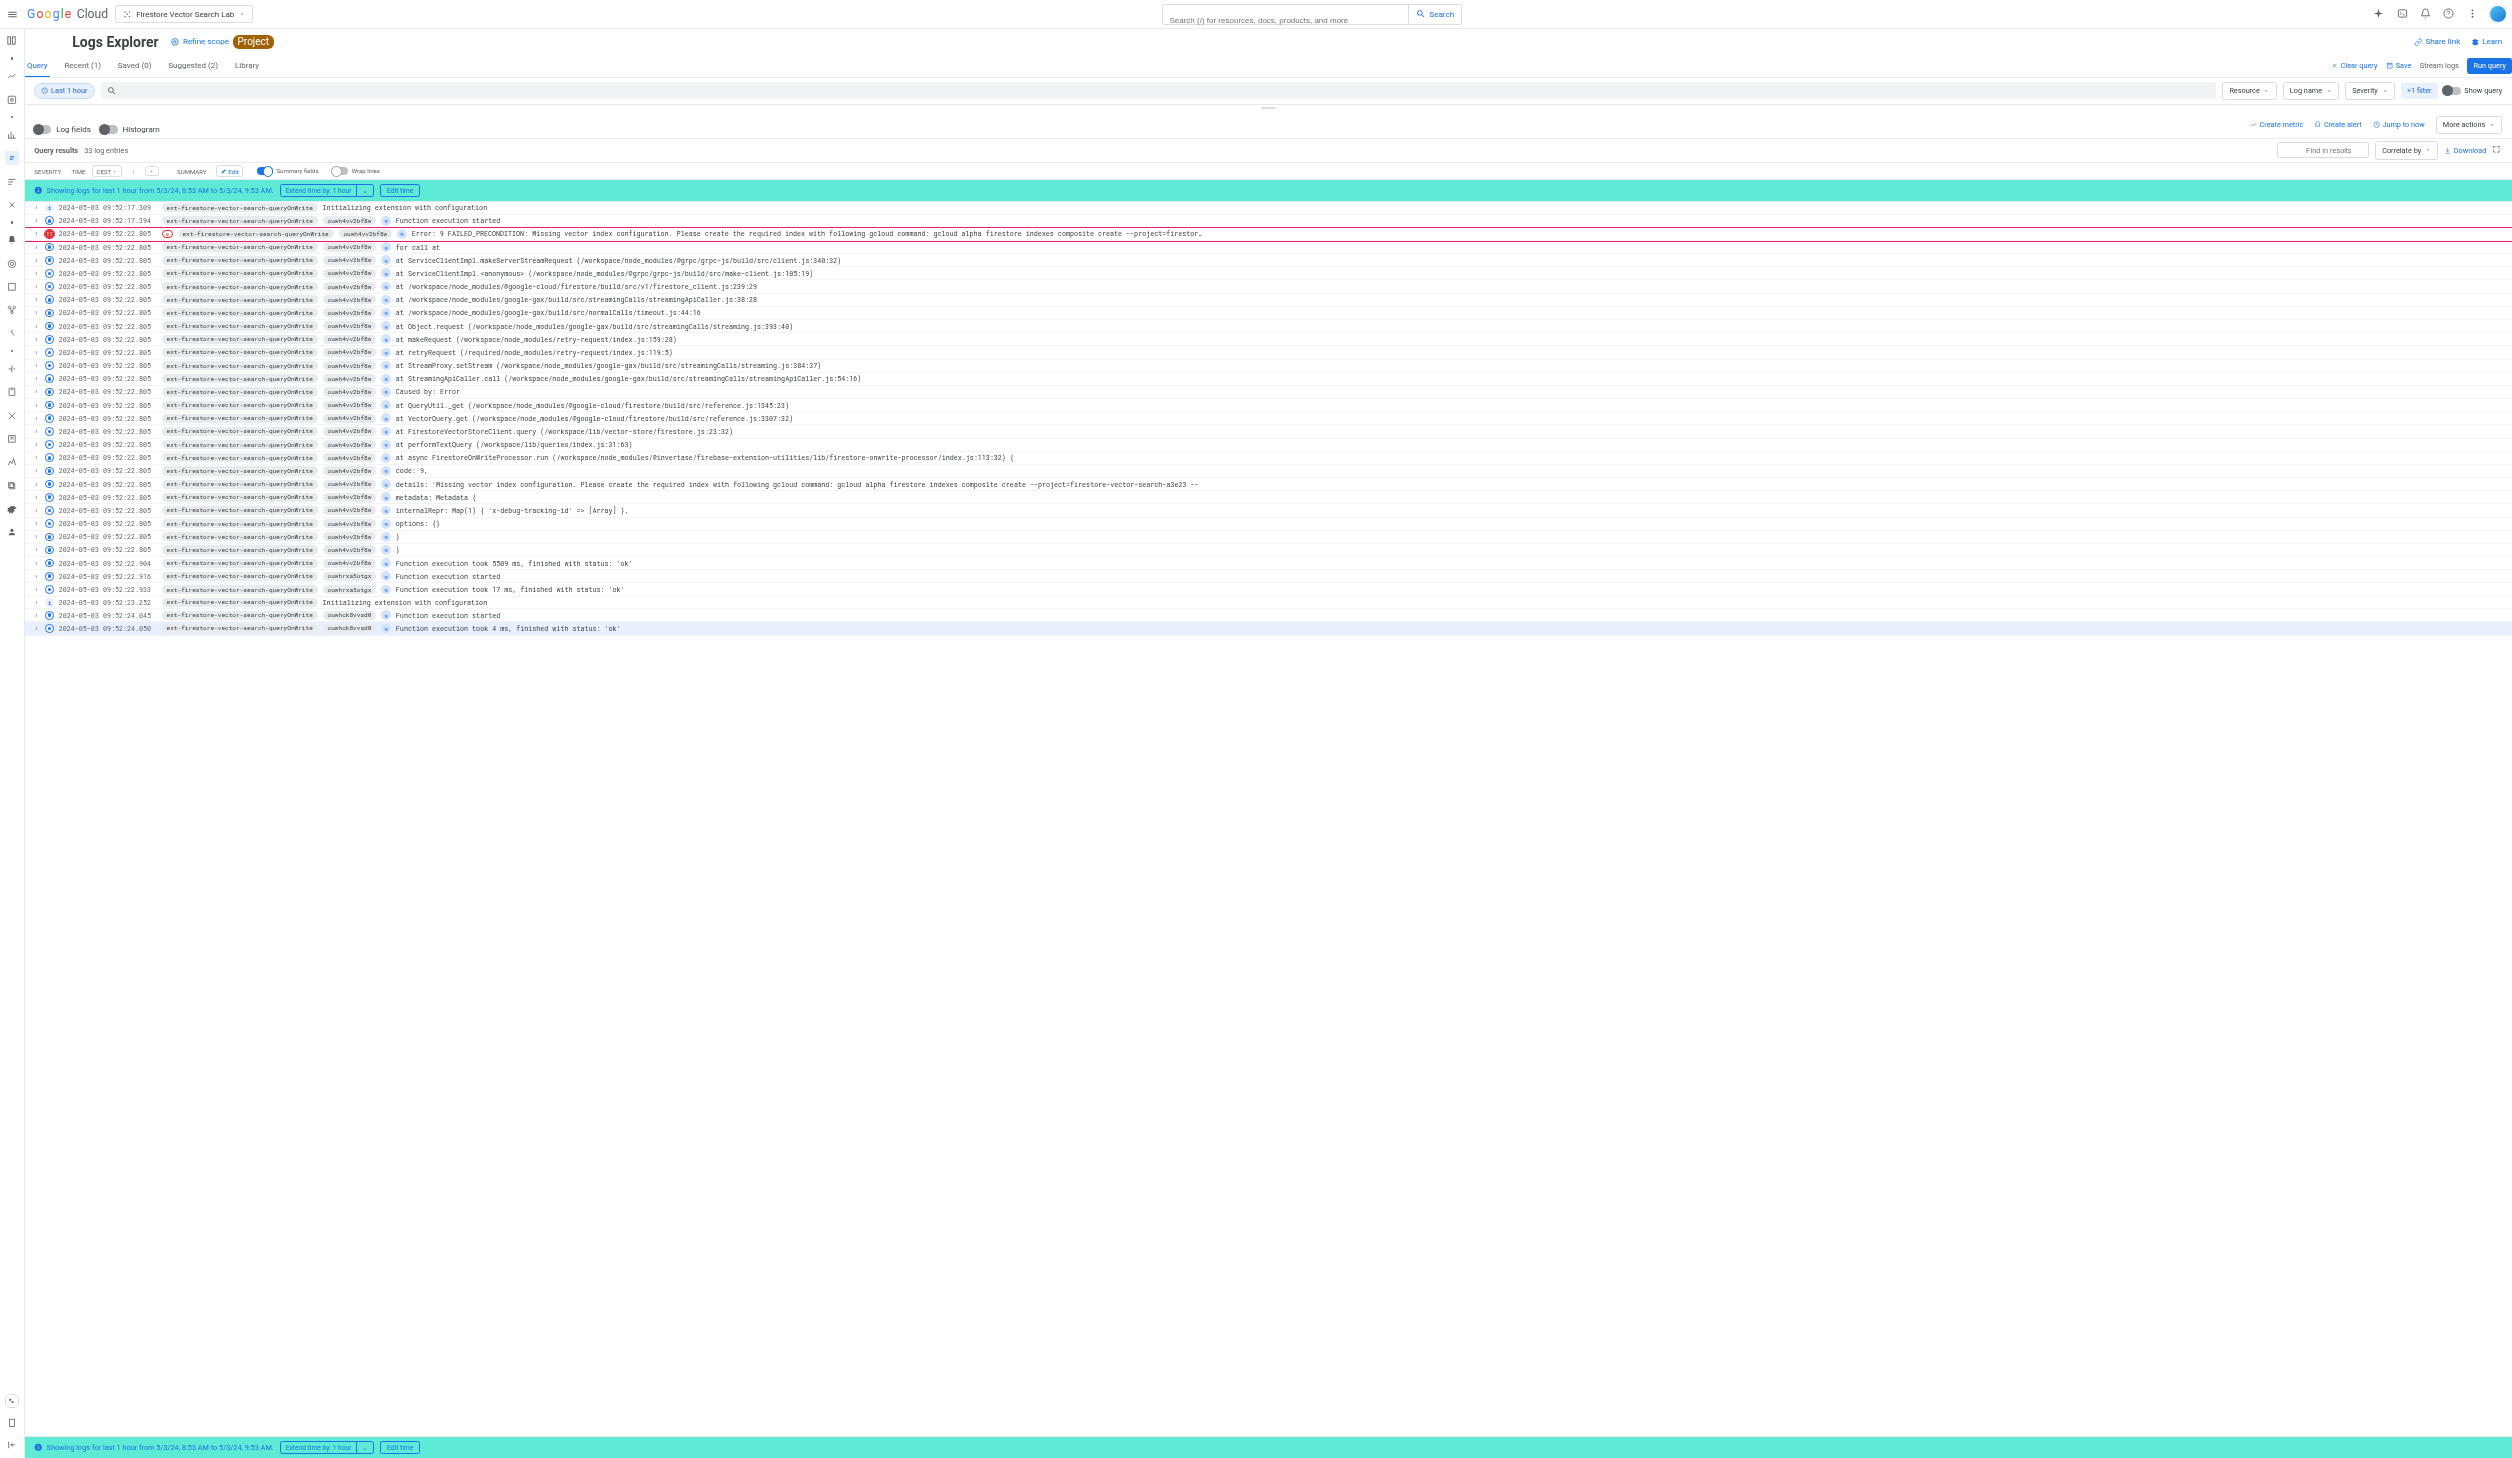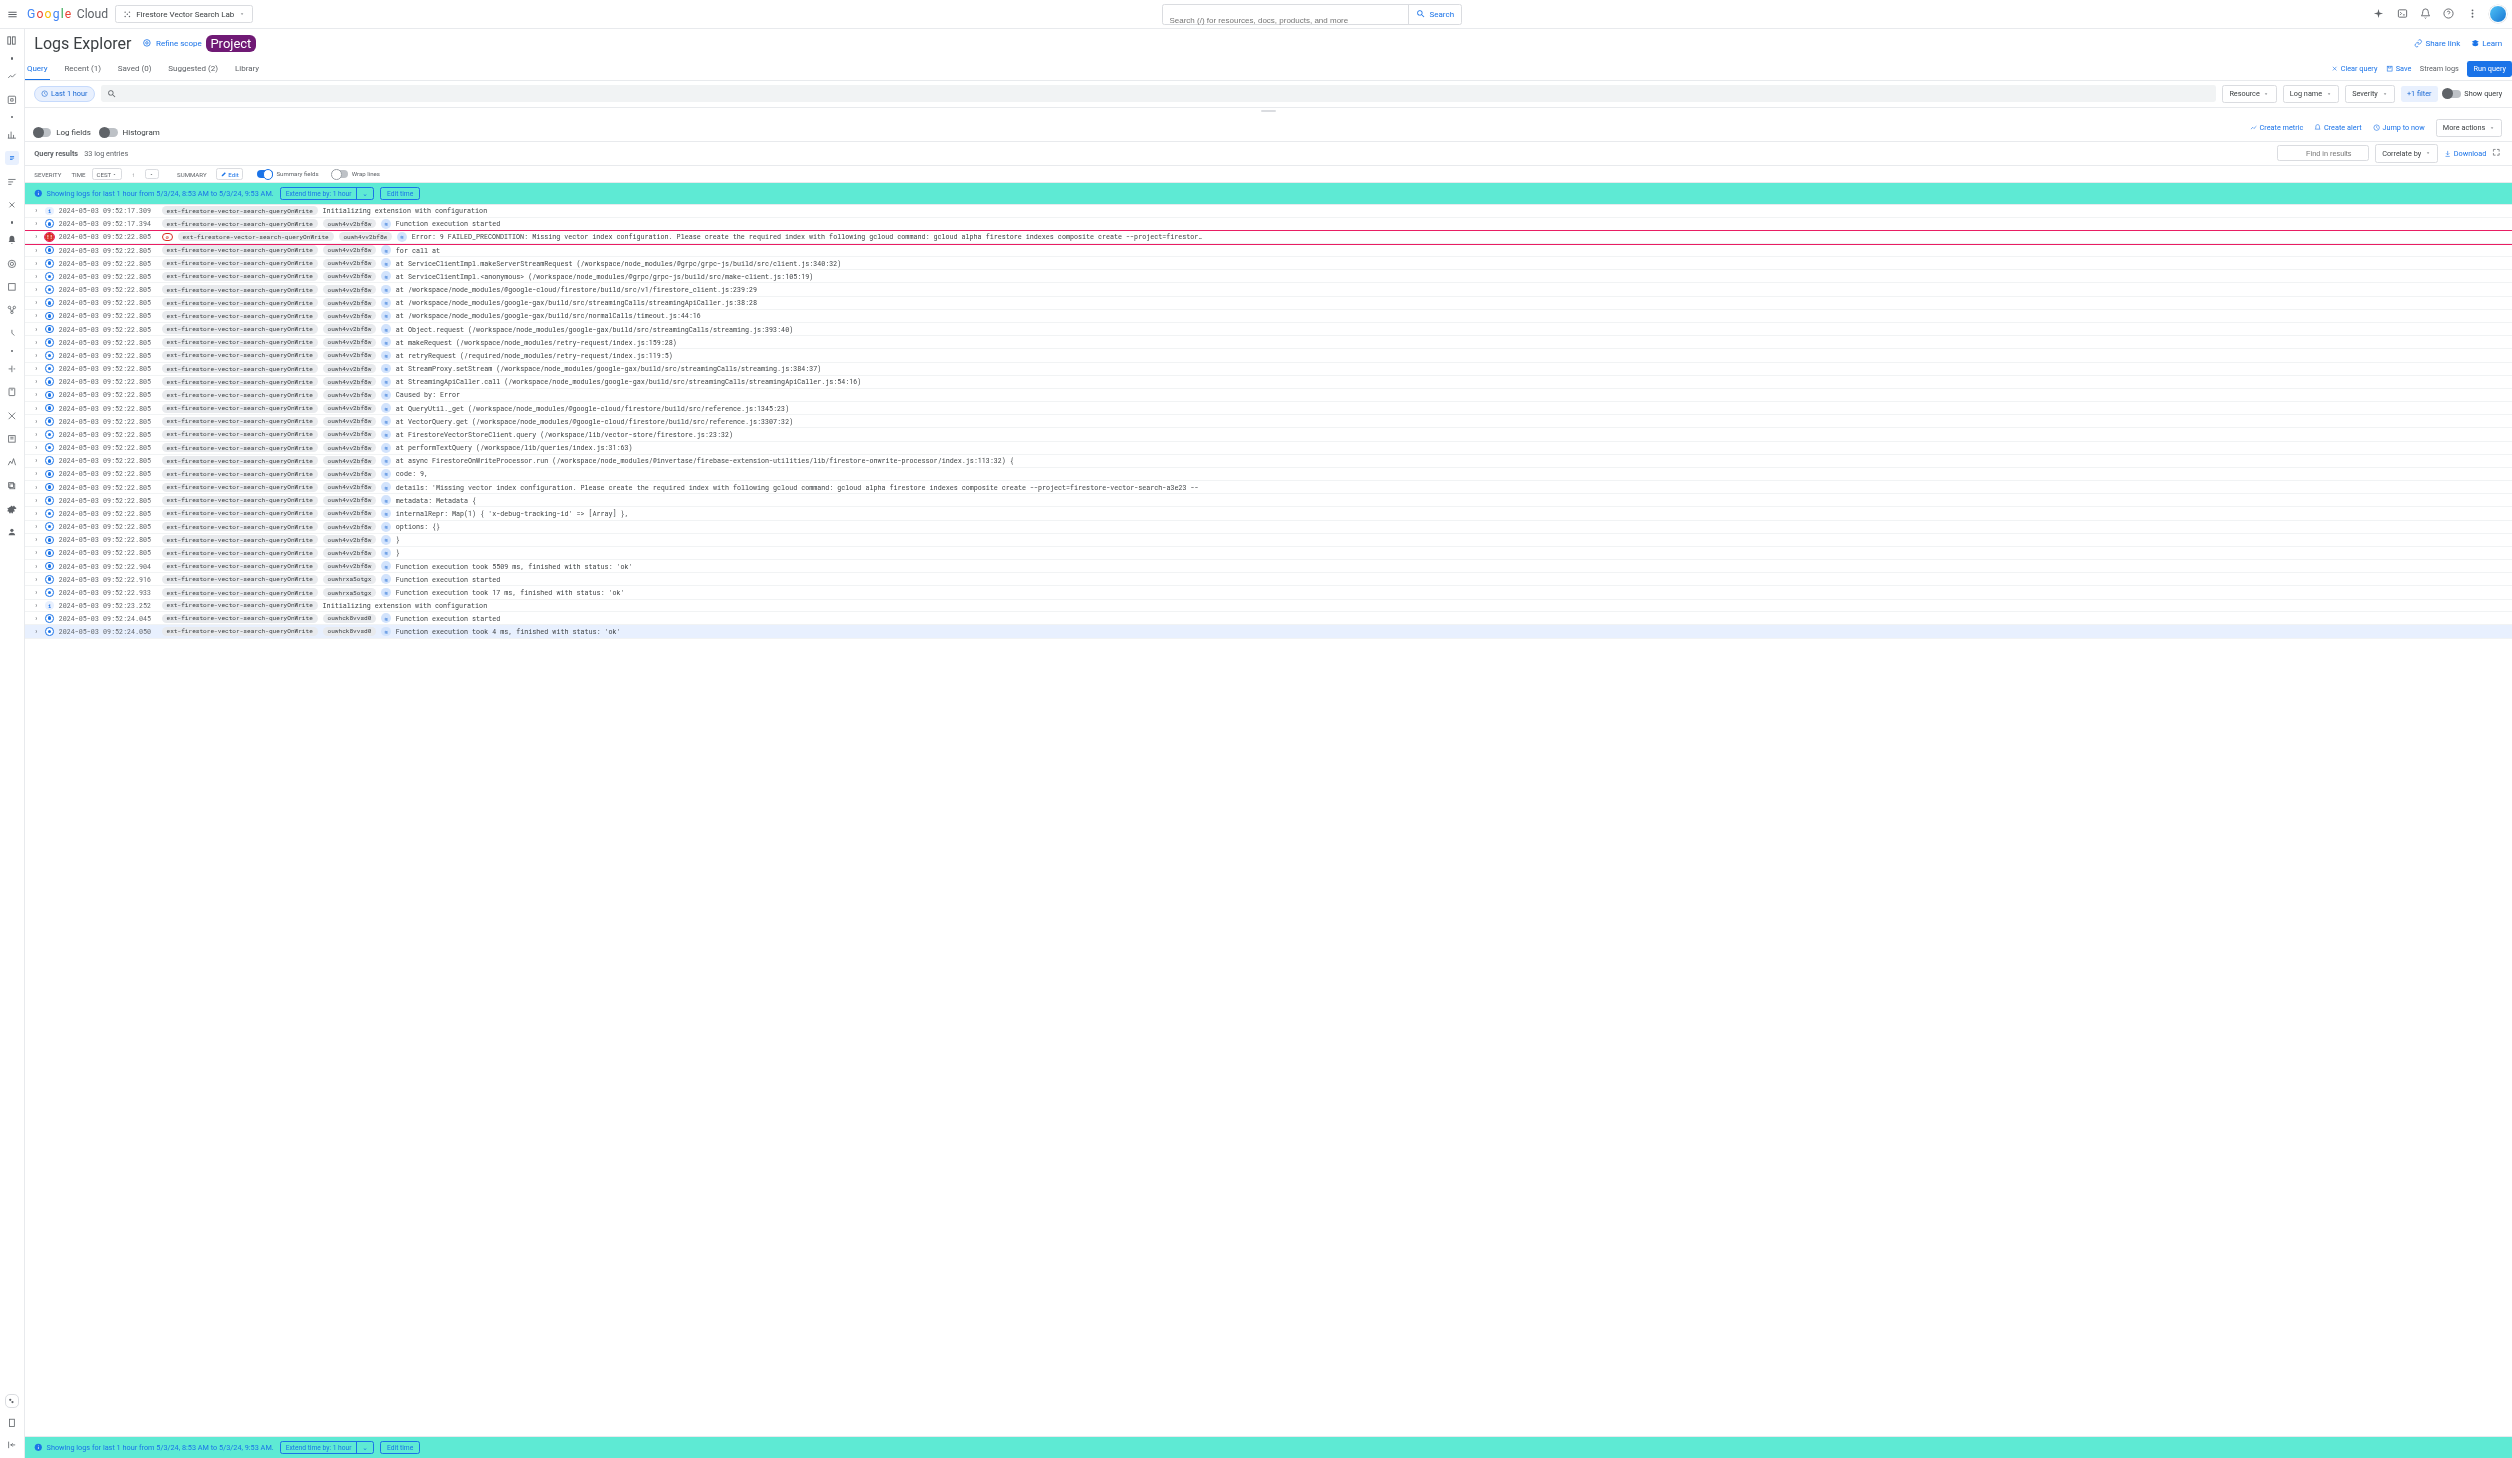--- a/index.html
+++ b/index.html
@@ -19,23 +19,23 @@
 .avatar { width:18.4px; height:18.4px; border-radius:50%; background: linear-gradient(135deg,#4fc3f7,#1976d2); border:1.2px solid #fff; box-shadow:0 0 0 0.6px #dadce0;}
 .layout { display:flex; height: calc(100vh - 29px); }
 .leftnav { width:24.5px; border-right:0.6px solid #e8eaed; display:flex; flex-direction:column; align-items:center; padding-top:4.9px; gap:9.8px;}
 .leftnav .navic { width:13.5px; height:13.5px; color:#5f6368; cursor:pointer; display:flex; align-items:center; justify-content:center;}
 .leftnav .sep { width:2.4px; height:2.4px; background:#5f6368; border-radius:50%; margin:0;}
 .leftnav .active { background:#e8f0fe; color:#1a73e8; border-radius:2.4px; padding:3.7px;}
 .leftnav .bottom { margin-top:auto; margin-bottom:6.1px; display:flex; flex-direction:column; gap:8.6px; align-items:center;}
 .leftnav .ext { border:0.6px solid #dadce0; border-radius:4.9px; padding:2.4px;}
 .main { flex:1; display:flex; flex-direction:column; min-width:0;}
 .titlebar { display:flex; align-items:center; padding:4.9px 9.8px; gap:11px;}
-.titlebar h1 { font-size:16px; font-weight:400; color:#3c4043;}
+.titlebar h1 { font-size:14px; font-weight:700; color:#3c4043;margin-left:38px;}
 .refine { display:flex; align-items:center; gap:3.7px; color:#1a73e8; cursor:pointer; font-size:8px;}
-.proj-badge { background:#701a75; color:#fff; font-size:13px; padding:1.2px 4.9px; border-radius:6.1px;}
+.proj-badge { background:#a16207; color:#fff; font-size:10px; padding:1.2px 4.9px; border-radius:6.1px;}
 .titlebar-r { margin-left:auto; display:flex; gap:11px; align-items:center;}
 .link-blue { color:#1a73e8; cursor:pointer; display:flex; align-items:center; gap:2.4px; font-size:8px;}
 .tabs { display:flex; gap:12px; padding:0 0; border-bottom:0.6px solid #e8eaed; }
 .tab { padding:6.1px 2.4px; color:#5f6368; cursor:pointer; font-size:8px; border-bottom:1.2px solid transparent;}
 .tab.active { color:#1a73e8; border-bottom-color:#1a73e8;}
 .tabs-r { margin-left:auto; display:flex; gap:8.6px; align-items:center;}
 .tbtn { display:flex; align-items:center; gap:2.4px; font-size:7.3px; cursor:pointer; color:#1a73e8;}
 .runbtn { background:#1a73e8; color:#fff; padding:3.7px 6.1px; border-radius:2.4px; font-size:7.3px; cursor:pointer;}
 .filterbar { display:flex; align-items:center; padding:3.7px 9.8px; gap:6.1px; border-bottom:0.6px solid #e8eaed;}
 .time-chip { border:0.6px solid #c6dafc; background:#e8f0fe; color:#1967d2; border-radius:9.8px; padding:2.4px 6.1px; font-size:7.3px; display:flex; align-items:center; gap:2.4px; cursor:pointer;}

